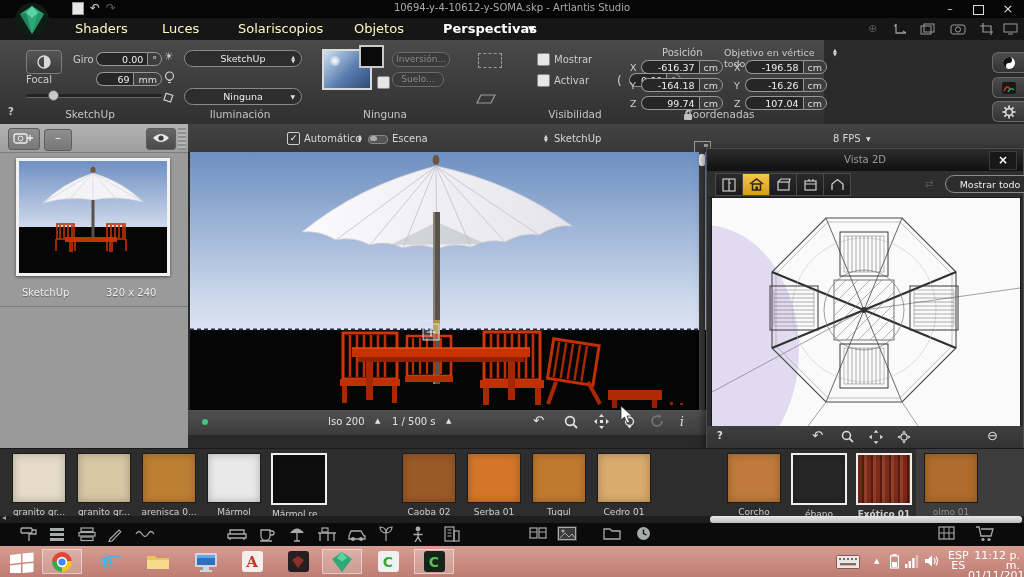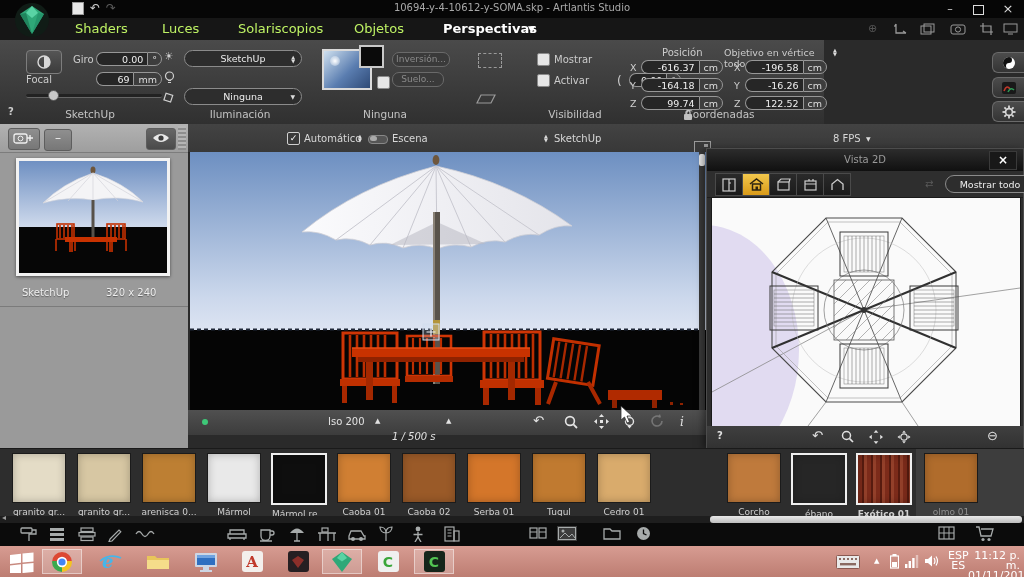--- a/index.html
+++ b/index.html
@@ -8,21 +8,21 @@
           -webkit-font-smoothing:antialiased;}
   .abs{position:absolute;}
   
   .titlebar{left:0;top:0;width:1024px;height:18px;background:#060606;color:#a9a9a9;font-size:10px;}
   .titlebar .title{left:0;right:0;top:2px;text-align:center;}
   .winbtn{top:1px;width:24px;height:16px;color:#ddd;font-size:11px;text-align:center;line-height:15px;cursor:default;}
   .maxbox{width:9px;height:8px;border:1px solid #ddd;margin:4px auto 0;}
   .qbar{top:1px;display:flex;gap:6px;align-items:center;color:#cfcfcf;font-size:12px;}
   .qsq{width:10px;height:11px;background:#e8e8e8;border:1px solid #999;}
   .menubar{left:0;top:18px;width:1024px;height:22px;background:#161616;}
-  .mitem{top:3px;font-size:13px;color:#bef264;cursor:default;}
+  .mitem{top:3px;font-size:13px;color:#fef9c3;cursor:default;}
   .mitem.active{color:#fff;font-weight:bold;}
   .mbar-ico{top:4px;color:#8a8a8a;font-size:11px;}
   
   .inspector{left:0;top:40px;width:824px;height:84px;
              background:linear-gradient(#4a4a4a,#303030);border-bottom:1px solid #181818;}
   .ilabel{font-size:10px;color:#cccccc;}
   .seclabel{font-size:10.5px;color:#c3c3c3;text-align:center;}
   .pill{display:flex;align-items:center;justify-content:center;height:15px;background:#2d2d2d;
         border:1px solid #8b8b8b;border-radius:9px;color:#ececec;font-size:9.5px;cursor:pointer;position:relative;}
   .pill .ud, .pill .cd{position:absolute;right:6px;}
@@ -280,21 +280,21 @@
         <span class="cap-unit">cm</span>
       </div>
 
     <span class="abs axis" style="left:630px;top:58px;">Z</span>
     <div class="abs cap" style="left:641px;top:56px;width:82px;">
       <span class="cap-val">99.74</span>
         <span class="cap-unit">cm</span>
       </div>
     <span class="abs axis" style="left:734px;top:58px;">Z</span>
     <div class="abs cap" style="left:745px;top:56px;width:82px;">
-      <span class="cap-val">122.52</span>
+      <span class="cap-val">107.04</span>
         <span class="cap-unit">cm</span>
       </div>
 
     <span class="abs" style="left:683px;top:69px;">
       <svg width="10" height="12" viewBox="0 0 10 12">
           <rect x="1" y="5" width="8" height="6" rx="1" fill="#bfbfbf"></rect>
           <path d="M3 5 V3.5 a2 2 0 0 1 4 0 V5" fill="none" stroke="#bfbfbf" stroke-width="1.3"></path>
         </svg>
       </span>
     <div class="abs seclabel" style="left:660px;top:68px;width:120px;">Coordenadas</div>
@@ -473,21 +473,21 @@
     </svg>
   </div>
   <div class="abs vp-scroll">
       <div class="abs th"></div>
     </div>
 
   <div class="abs vp-foot">
     <div class="abs" style="left:14px;top:9px;width:6px;height:6px;border-radius:50%;background:#3ec878;"></div>
     <span class="abs" style="left:140px;top:6px;">Iso 200</span>
     <span class="abs" style="left:187px;top:7px;font-size:7px;">▲</span>
-    <span class="abs" style="left:204px;top:21px;font-style:italic;">1 / 500 s</span>
+    <span class="abs" style="left:204px;top:6px;">1 / 500 s</span>
     <span class="abs" style="left:258px;top:7px;font-size:7px;">▲</span>
     <span class="abs vp-ico" style="left:345px;top:3px;">↶</span>
     <span class="abs" style="left:376px;top:5px;">
       <svg width="14" height="14" viewBox="0 0 14 14">
           <circle cx="6" cy="6" r="4.4" fill="none" stroke="#e4e4e4" stroke-width="1.6"></circle>
           <path d="M9.4 9.4 L13 13" stroke="#e4e4e4" stroke-width="1.8"></path>
         </svg>
       </span>
     <span class="abs" style="left:406px;top:4px;">
       <svg width="15" height="15" viewBox="0 0 15 15">
@@ -639,24 +639,20 @@
         <div class="nm">arenisca 0...</div>
       </div>
     <div class="mat" style="left:203px;top:4px;">
         <div class="sw" style="background: rgb(233, 233, 233);"></div>
         <div class="nm">Mármol</div>
       </div>
     <div class="mat" style="left:268px;top:4px;">
         <div class="sw sel" style="background: rgb(14, 14, 14);"></div>
         <div class="nm">Mármol re...</div>
       </div>
-    <div class="mat" style="left:333px;top:4px;">
-        <div class="sw" style="background: rgb(208, 127, 51);"></div>
-        <div class="nm">Caoba 01</div>
-      </div>
     <div class="mat" style="left:398px;top:4px;">
         <div class="sw" style="background: rgb(154, 90, 40);"></div>
         <div class="nm">Caoba 02</div>
       </div>
     <div class="mat" style="left:463px;top:4px;">
         <div class="sw" style="background: rgb(212, 118, 42);"></div>
         <div class="nm">Serba 01</div>
       </div>
     <div class="mat" style="left:528px;top:4px;">
         <div class="sw" style="background: rgb(192, 122, 48);"></div>

